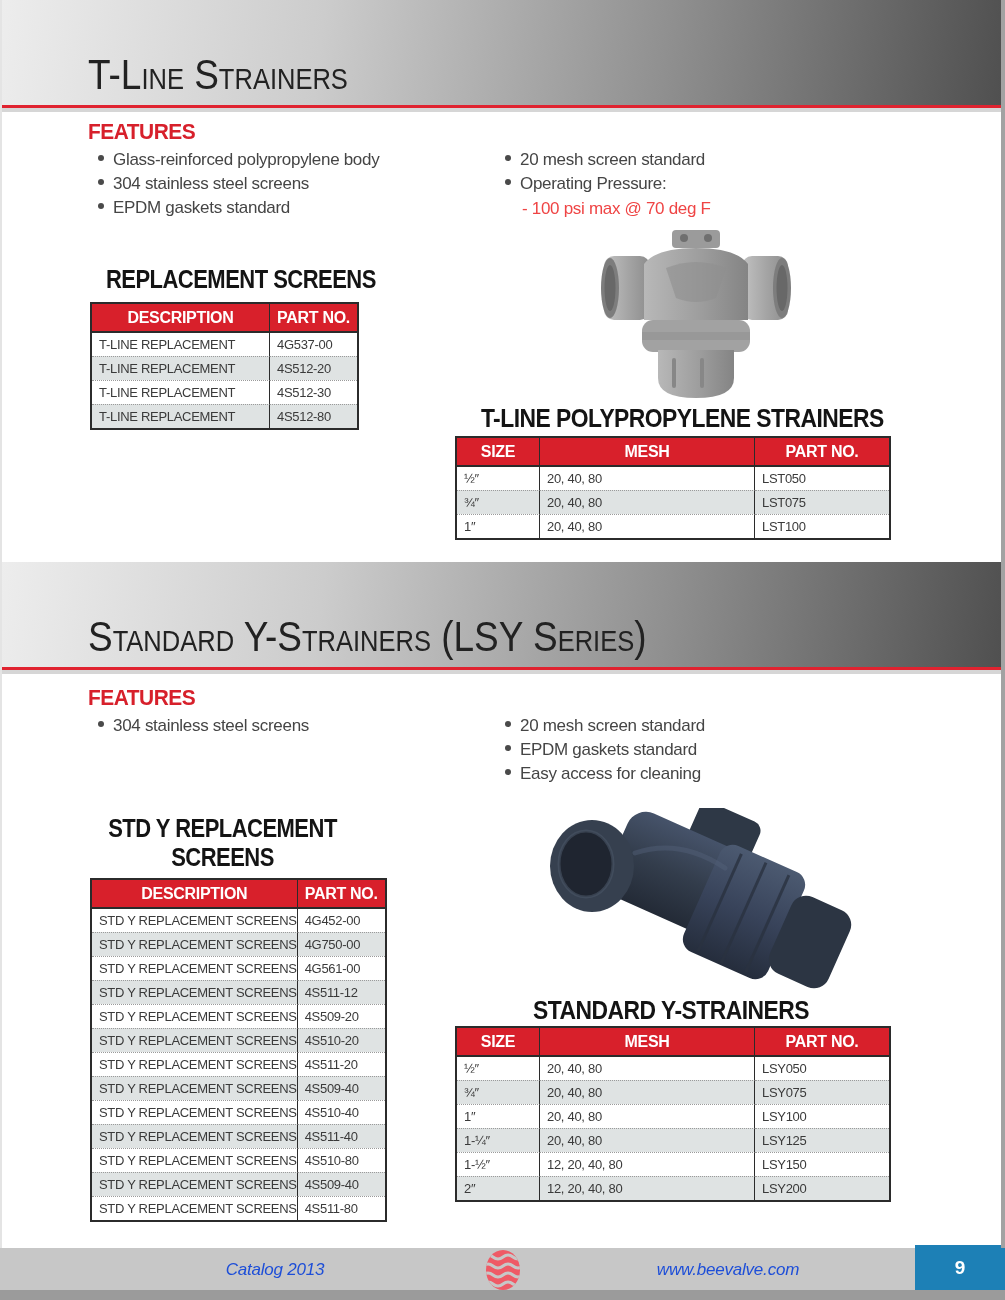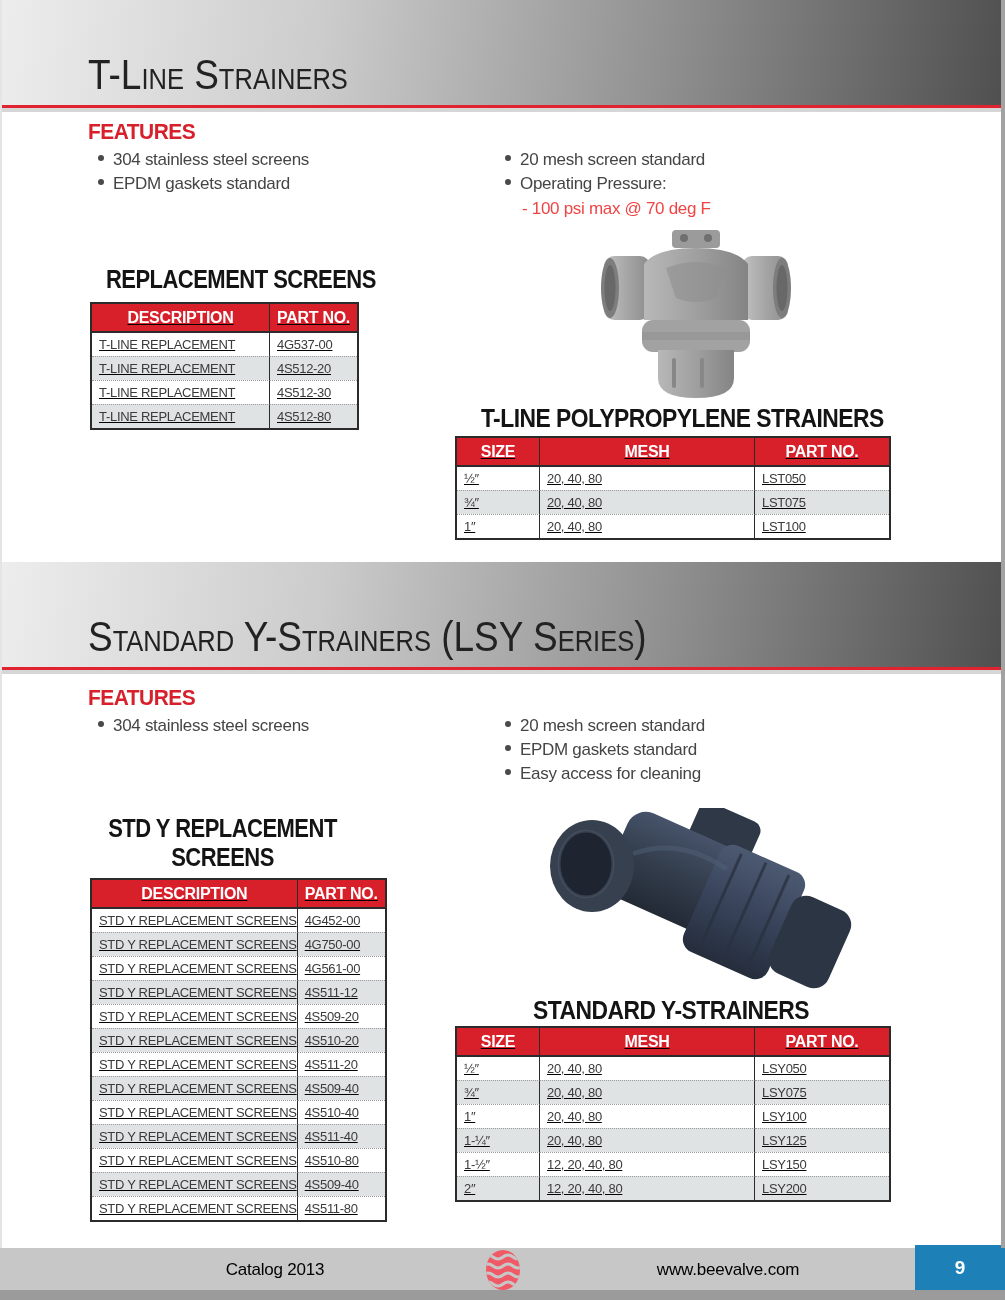--- a/index.html
+++ b/index.html
@@ -37,21 +37,21 @@
   
   .tbl-title { position:absolute; font-weight:bold; color:#141414; text-align:center;
                letter-spacing:-0.6px; transform:scaleX(.88); transform-origin:center top; white-space:nowrap; }
   #t1title { left:90px;  width:265px; top:265px;  font-size:25px; }
   #t2title { left:455px; width:432px; top:403px;  font-size:26px; }
   #t3title { left:90px;  width:265px; top:814px;  font-size:25px; line-height:29px; }
   #t4title { left:455px; width:432px; top:995px;  font-size:26px; }
 
   
   table { position:absolute; border-collapse:separate; border-spacing:0; border:2px solid #2b2b2b;
-          table-layout:fixed; background:#fff;text-decoration:underline; }
+          table-layout:fixed; background:#fff; }
   #table1 { left:90px;  top:302px; } #table2 { left:455px; top:436px; }
   #table3 { left:90px;  top:878px; } #table4 { left:455px; top:1026px; }
   th { background:#d8202b; color:#fff; font-weight:bold; font-size:16px; height:29px;
        text-align:center; letter-spacing:-0.3px; border-right:1px solid #2b2b2b;
        border-bottom:2px solid #2b2b2b; padding:0 2px; }
   th:last-child { border-right:none;margin-top:44px; }
   td { font-size:13px; color:#3a3a3a; height:23px; line-height:23px; padding:0 0 0 7px;
        letter-spacing:-0.3px; border-right:1px solid #2b2b2b; border-top:1px dotted #9a9a9a;
        white-space:nowrap; overflow:hidden; }
   td:last-child { border-right:none; }
@@ -60,39 +60,43 @@
   .w-desc { width:178px; } .w-part1 { width:87px; }
   .w-size { width:83px; }  .w-mesh  { width:215px; } .w-part2 { width:134px; }
 
   
   #strainer1 { left:596px; top:228px; }
   #strainer2 { left:540px; top:808px; }
 
   
   .footer-bar   { position:absolute; left:0; top:1248px; width:1005px; height:42px; background:#c7c7c7; }
   .footer-strip { position:absolute; left:0; top:1290px; width:1005px; height:10px; background:#9b9b9b; }
-  .footer-text  { position:absolute; font-size:17px; color:#000000; letter-spacing:-0.2px; }
+  .footer-text  { position:absolute; font-size:17px; color:#1d4ed8; letter-spacing:-0.2px;font-style:italic; }
   #catalog { left:185px; width:180px; top:1260px; text-align:center; }
   #website { left:628px; width:200px; top:1260px; text-align:center; }
   #logo { position:absolute; left:483px; top:1249px; }
   .page-badge { position:absolute; left:915px; top:1245px; width:90px; height:45px; background:#1d80b6;
                 color:#fff; font-weight:bold; font-size:19px; display:flex; align-items:center; justify-content:center; }
 </style>
 </head>
 <body>
 
 <div class="page">
 
   <div class="band" id="band1">
     <h1 class="band-title">T-Line Strainers</h1>
   </div>
 
   <div class="features-heading" id="f1h">FEATURES</div>
 
   <div class="bullets" id="b1l">
+    <div class="bullet">
+        <span class="dot"></span>
+        <span>Glass-reinforced polypropylene body</span>
+      </div>
     <div class="bullet">
         <span class="dot"></span>
         <span>304 stainless steel screens</span>
       </div>
     <div class="bullet">
         <span class="dot"></span>
         <span>EPDM gaskets standard</span>
       </div>
   </div>
   <div class="bullets" id="b1r">

